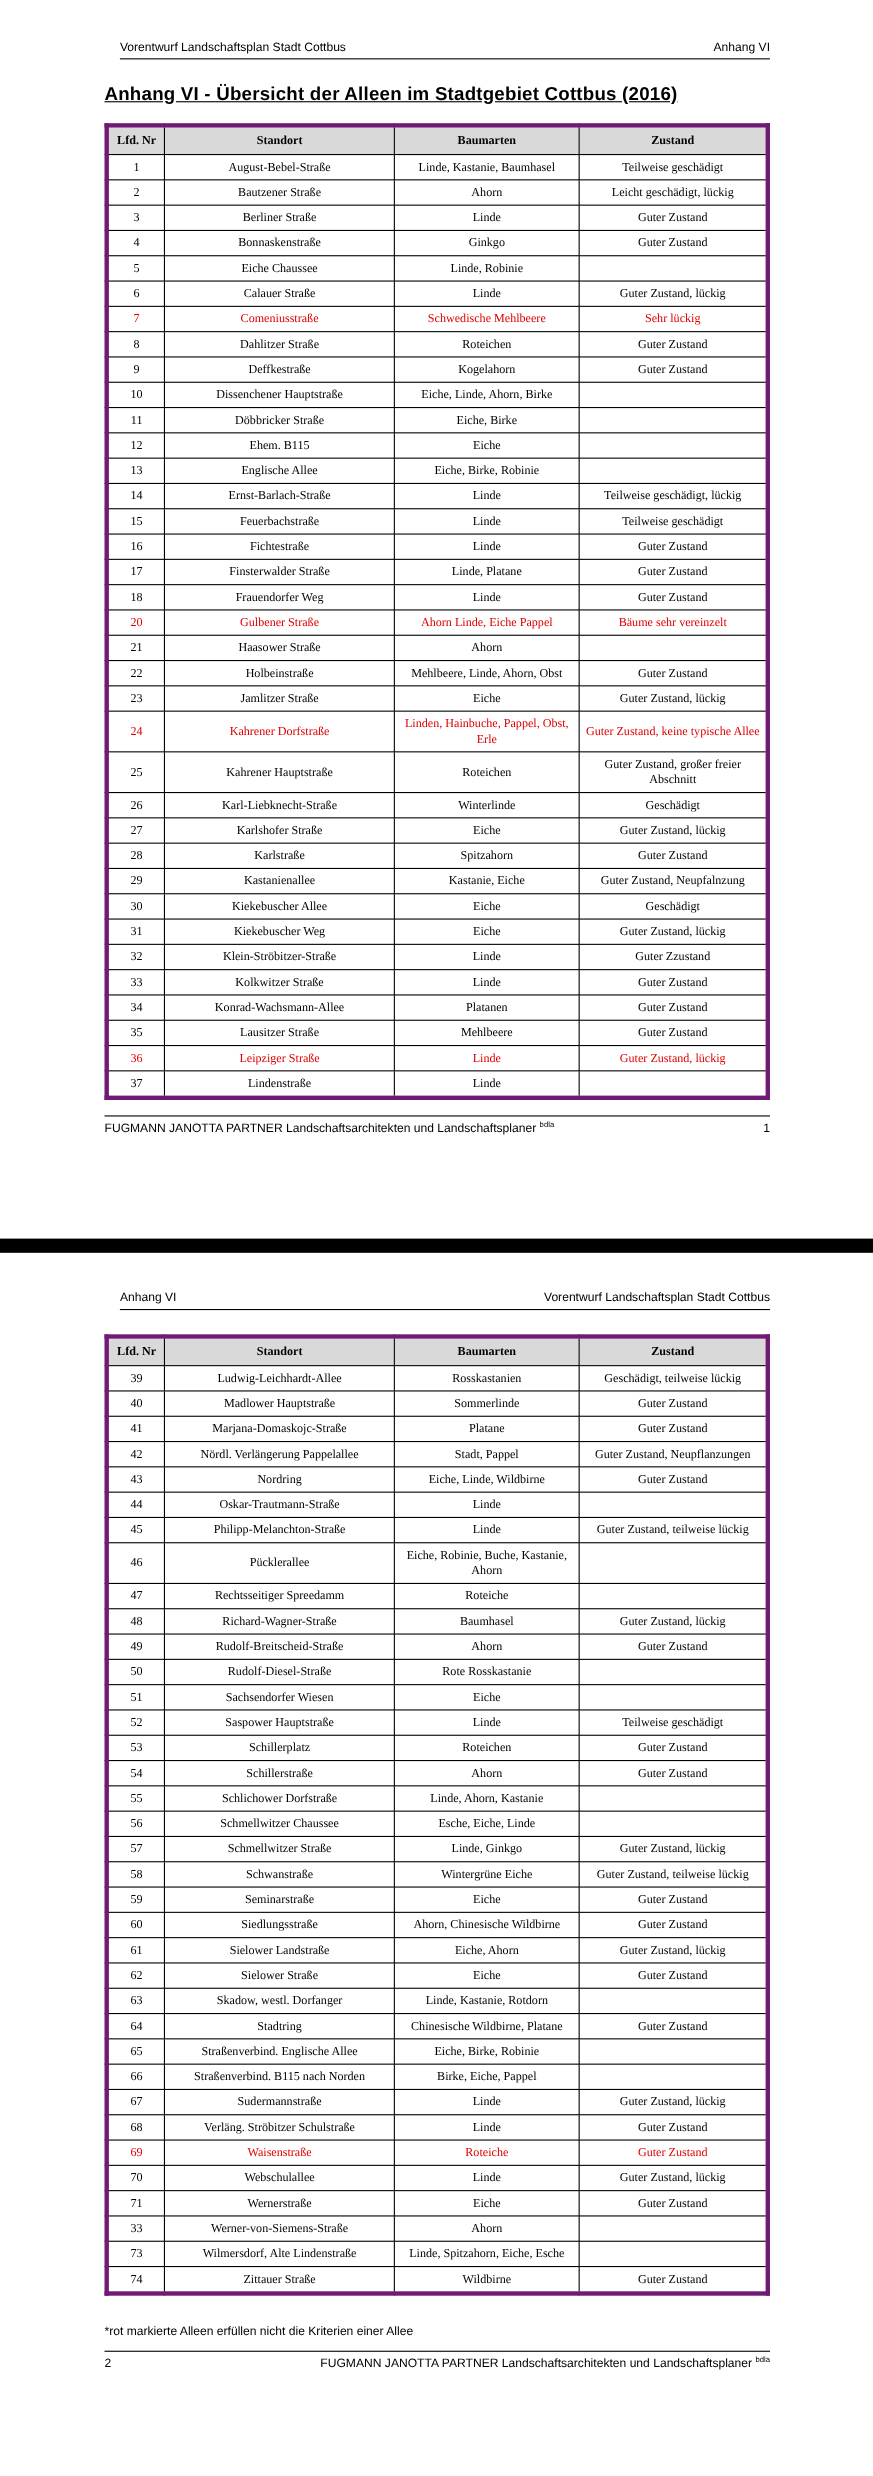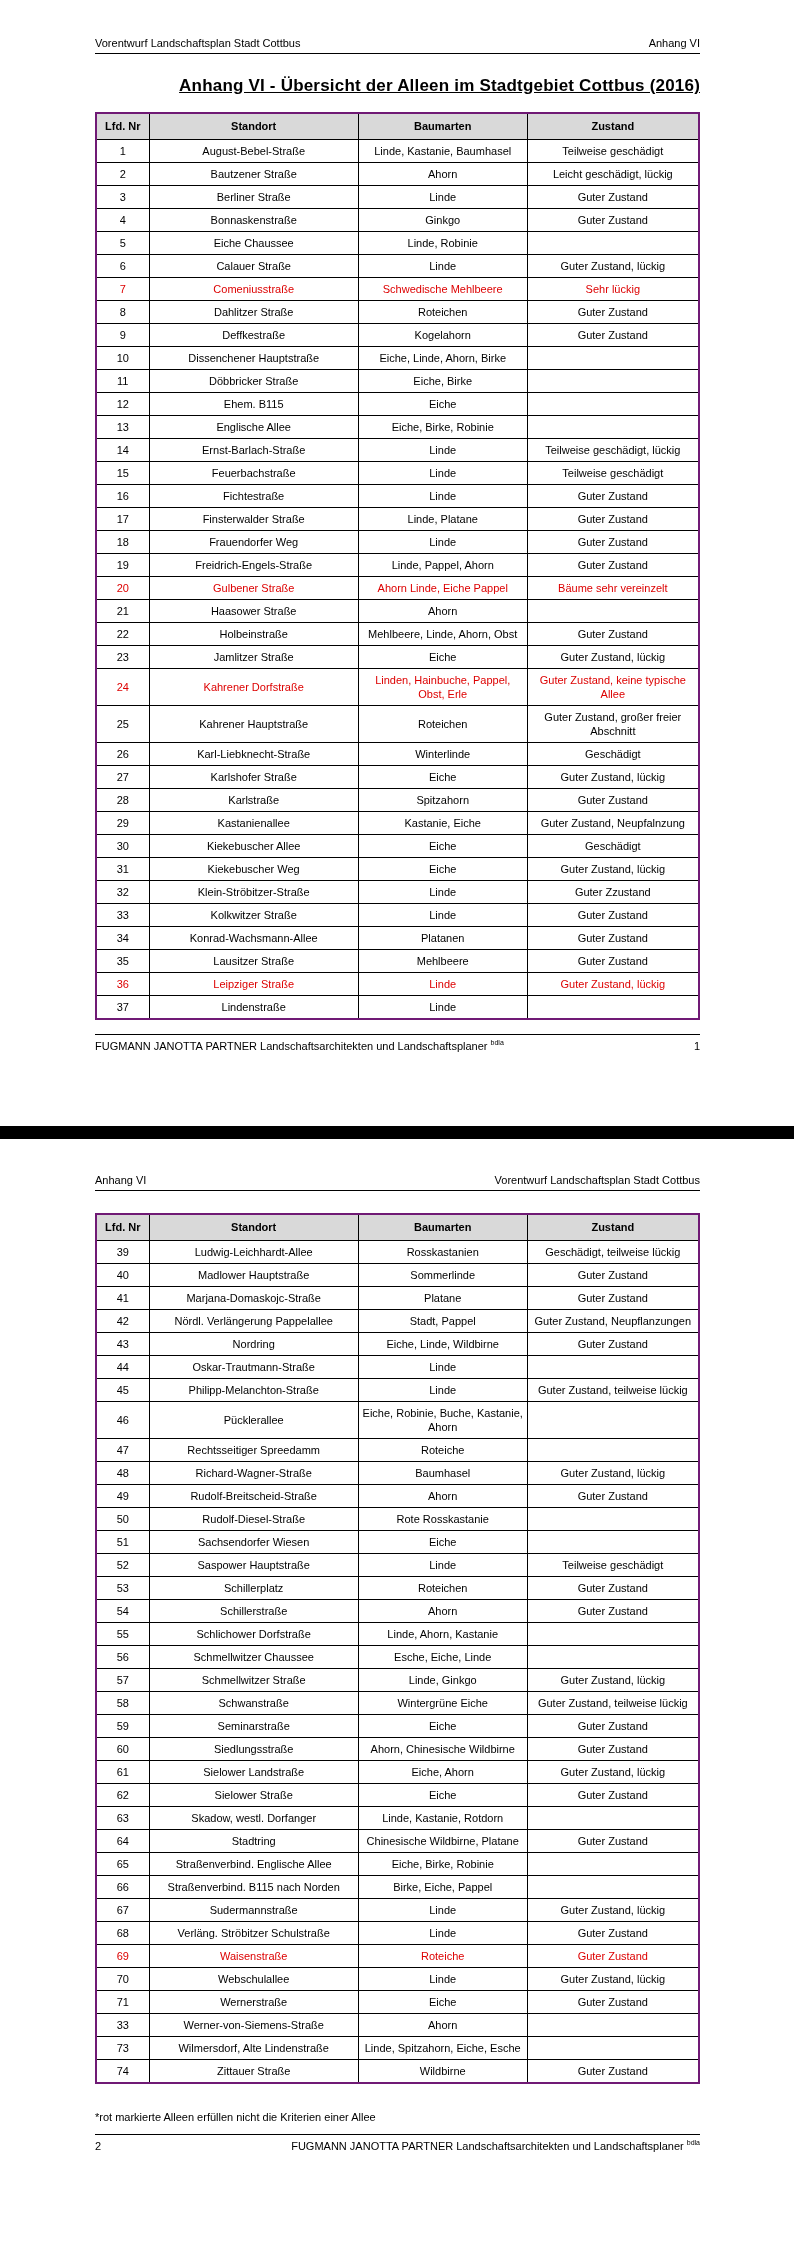--- a/index.html
+++ b/index.html
@@ -26,36 +26,37 @@
     background: #000000;
   }
   .running-header {
     display: flex;
     justify-content: space-between;
     align-items: flex-end;
     font-size: 11px;
     line-height: 14px;
     padding-bottom: 3px;
     border-bottom: 1.5px solid #000;
+    margin-left: 14px;
   }
   .doc-title {
     margin-top: 22px;
     font-size: 17px;
     font-weight: bold;
     text-decoration: underline;
     letter-spacing: 0.2px;
-    text-align: right;
   }
   table.alleen-table {
     margin-top: 16px;
     width: 100%;
     border-collapse: collapse;
     table-layout: fixed;
-    border: 2px solid #701a75;
+    border: 4px solid #701a75;
     font-size: 11px;
+    font-family: Liberation Serif, serif;
   }
   .page-2 table.alleen-table { margin-top: 22px; }
   table.alleen-table col.c-nr       { width: 8.8%; }
   table.alleen-table col.c-standort { width: 34.7%; }
   table.alleen-table col.c-baum     { width: 28.0%; }
   table.alleen-table col.c-zustand  { width: 28.5%; }
   table.alleen-table th, table.alleen-table td {
     border: 1px solid #000;
     text-align: center;
     vertical-align: middle;
@@ -219,26 +220,20 @@
           <td>Finsterwalder Straße</td>
           <td>Linde, Platane</td>
           <td>Guter Zustand</td>
         </tr>
         <tr>
           <td>18</td>
           <td>Frauendorfer Weg</td>
           <td>Linde</td>
           <td>Guter Zustand</td>
         </tr>
-        <tr>
-          <td>19</td>
-          <td>Freidrich-Engels-Straße</td>
-          <td>Linde, Pappel, Ahorn</td>
-          <td>Guter Zustand</td>
-        </tr>
         <tr class="red-row">
           <td>20</td>
           <td>Gulbener Straße</td>
           <td>Ahorn Linde, Eiche Pappel</td>
           <td>Bäume sehr vereinzelt</td>
         </tr>
         <tr>
           <td>21</td>
           <td>Haasower Straße</td>
           <td>Ahorn</td>

